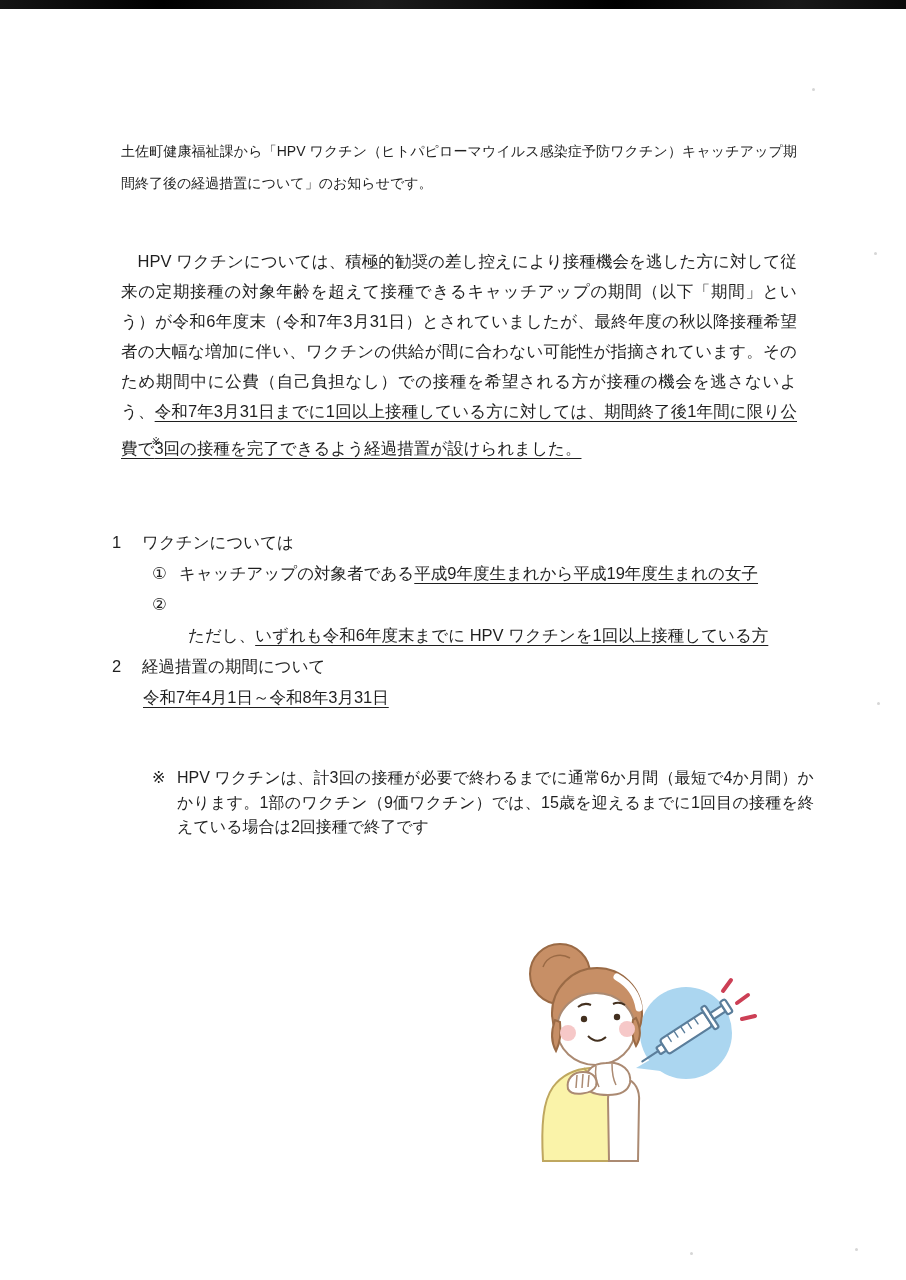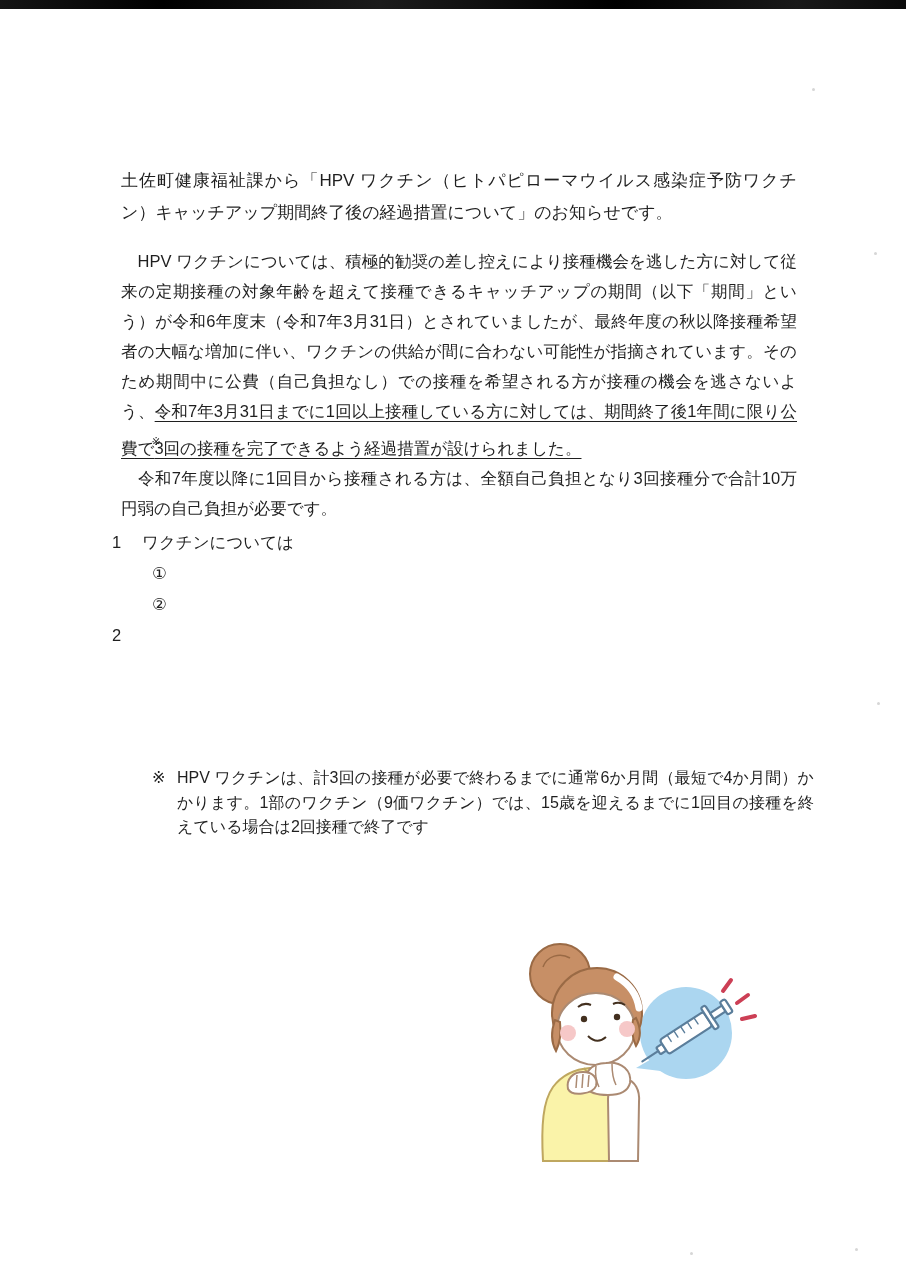--- a/index.html
+++ b/index.html
@@ -6,21 +6,21 @@
   body{
     width:906px;height:1280px;position:relative;overflow:hidden;
     background:#ffffff;color:#1f1f1f;
     font-family:"Liberation Sans","DejaVu Sans",sans-serif;
   }
   .scan-band{
     position:absolute;left:0;top:0;width:906px;height:9px;
     background:linear-gradient(90deg,#151515,#000 18%,#1b1b1b 42%,#000 68%,#191919 88%,#0a0a0a);
   }
   .textblock{position:absolute;text-align:justify;}
-  .intro{left:121px;top:165px;width:676px;font-size:17px;line-height:32px;}
+  .intro{left:121px;top:135px;width:676px;font-size:14px;line-height:32px;}
   .bodytext{left:121px;top:246px;width:676px;font-size:16.5px;line-height:30px;}
   .bodytext p{margin:0;}
   .u{text-decoration:underline;text-underline-offset:4px;text-decoration-thickness:1px;}
   .sup{display:inline-block;width:0;overflow:visible;font-size:11px;vertical-align:9px;transform:translateX(-3px);}
   .sections{position:absolute;left:112px;top:527px;width:700px;font-size:16.5px;line-height:31px;}
   .sec-head{display:flex;}
   .sec-num{width:30px;flex:0 0 30px;}
   .sub{display:flex;padding-left:40px;}
   .marker{flex:0 0 27px;}
   .ind2{padding-left:76px;}
@@ -33,37 +33,40 @@
 </style>
 </head>
 <body>
 
 <div class="scan-band"></div>
 
 <div class="textblock intro">土佐町健康福祉課から「HPV ワクチン（ヒトパピローマウイルス感染症予防ワクチン）キャッチアップ期間終了後の経過措置について」のお知らせです。</div>
 
 <div class="textblock bodytext">
   <p><span>　HPV ワクチンについては、積極的勧奨の差し控えにより接種機会を逃した方に対して従来の定期接種の対象年齢を超えて接種できるキャッチアップの期間（以下「期間」という）が令和6年度末（令和7年3月31日）とされていましたが、最終年度の秋以降接種希望者の大幅な増加に伴い、ワクチンの供給が間に合わない可能性が指摘されています。そのため期間中に公費（自己負担なし）での接種を希望される方が接種の機会を逃さないよう、</span><span class="u">令和7年3月31日までに1回以上接種している方に対しては、期間終了後1年間に限り公費で</span><span class="sup">※</span><span class="u">3回の接種を完了できるよう経過措置が設けられました。</span></p>
-  <p>　令和7年度以降に1回目から接種される方は、全額自己負担となり3回接種分で合計10万円弱の自己負担が必要です。</p>
 </div>
 
 <div class="sections">
   <div class="sec-head">
     <span class="sec-num">1</span>
     <span class="sec-title">ワクチンについては</span>
   </div>
   <div class="sub">
     <span class="marker">①</span>
+    <span><span>キャッチアップの対象者である</span><span class="u">平成9年度生まれから平成19年度生まれの女子</span></span>
   </div>
   <div class="sub">
     <span class="marker">②</span>
   </div>
+  <div class="ind2"><span>ただし、</span><span class="u">いずれも令和6年度末までに HPV ワクチンを1回以上接種している方</span></div>
   <div class="sec-head">
     <span class="sec-num">2</span>
+    <span class="sec-title">経過措置の期間について</span>
   </div>
+  <div class="ind-period"><span class="u">令和7年4月1日～令和8年3月31日</span></div>
 </div>
 
 <div class="footnote">
   <span class="fn-marker">※</span>
   <span class="fn-text">HPV ワクチンは、計3回の接種が必要で終わるまでに通常6か月間（最短で4か月間）かかります。1部のワクチン（9価ワクチン）では、15歳を迎えるまでに1回目の接種を終えている場合は2回接種で終了です</span>
 </div>
 
 <svg class="illus" viewBox="0 0 315 240" xmlns="http://www.w3.org/2000/svg">
 
   <g>

